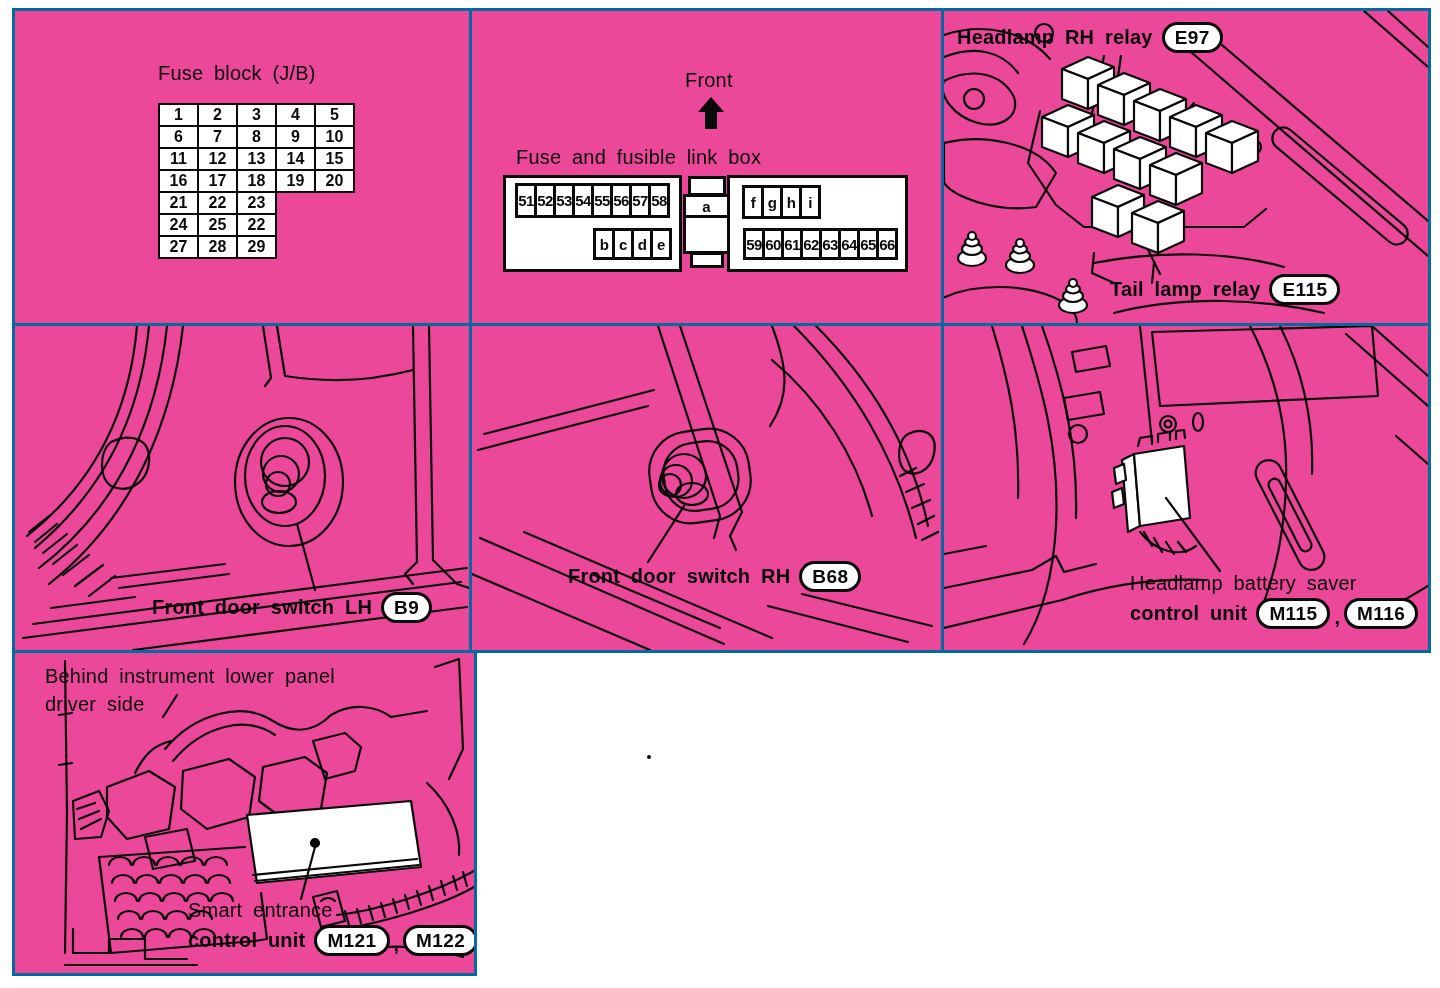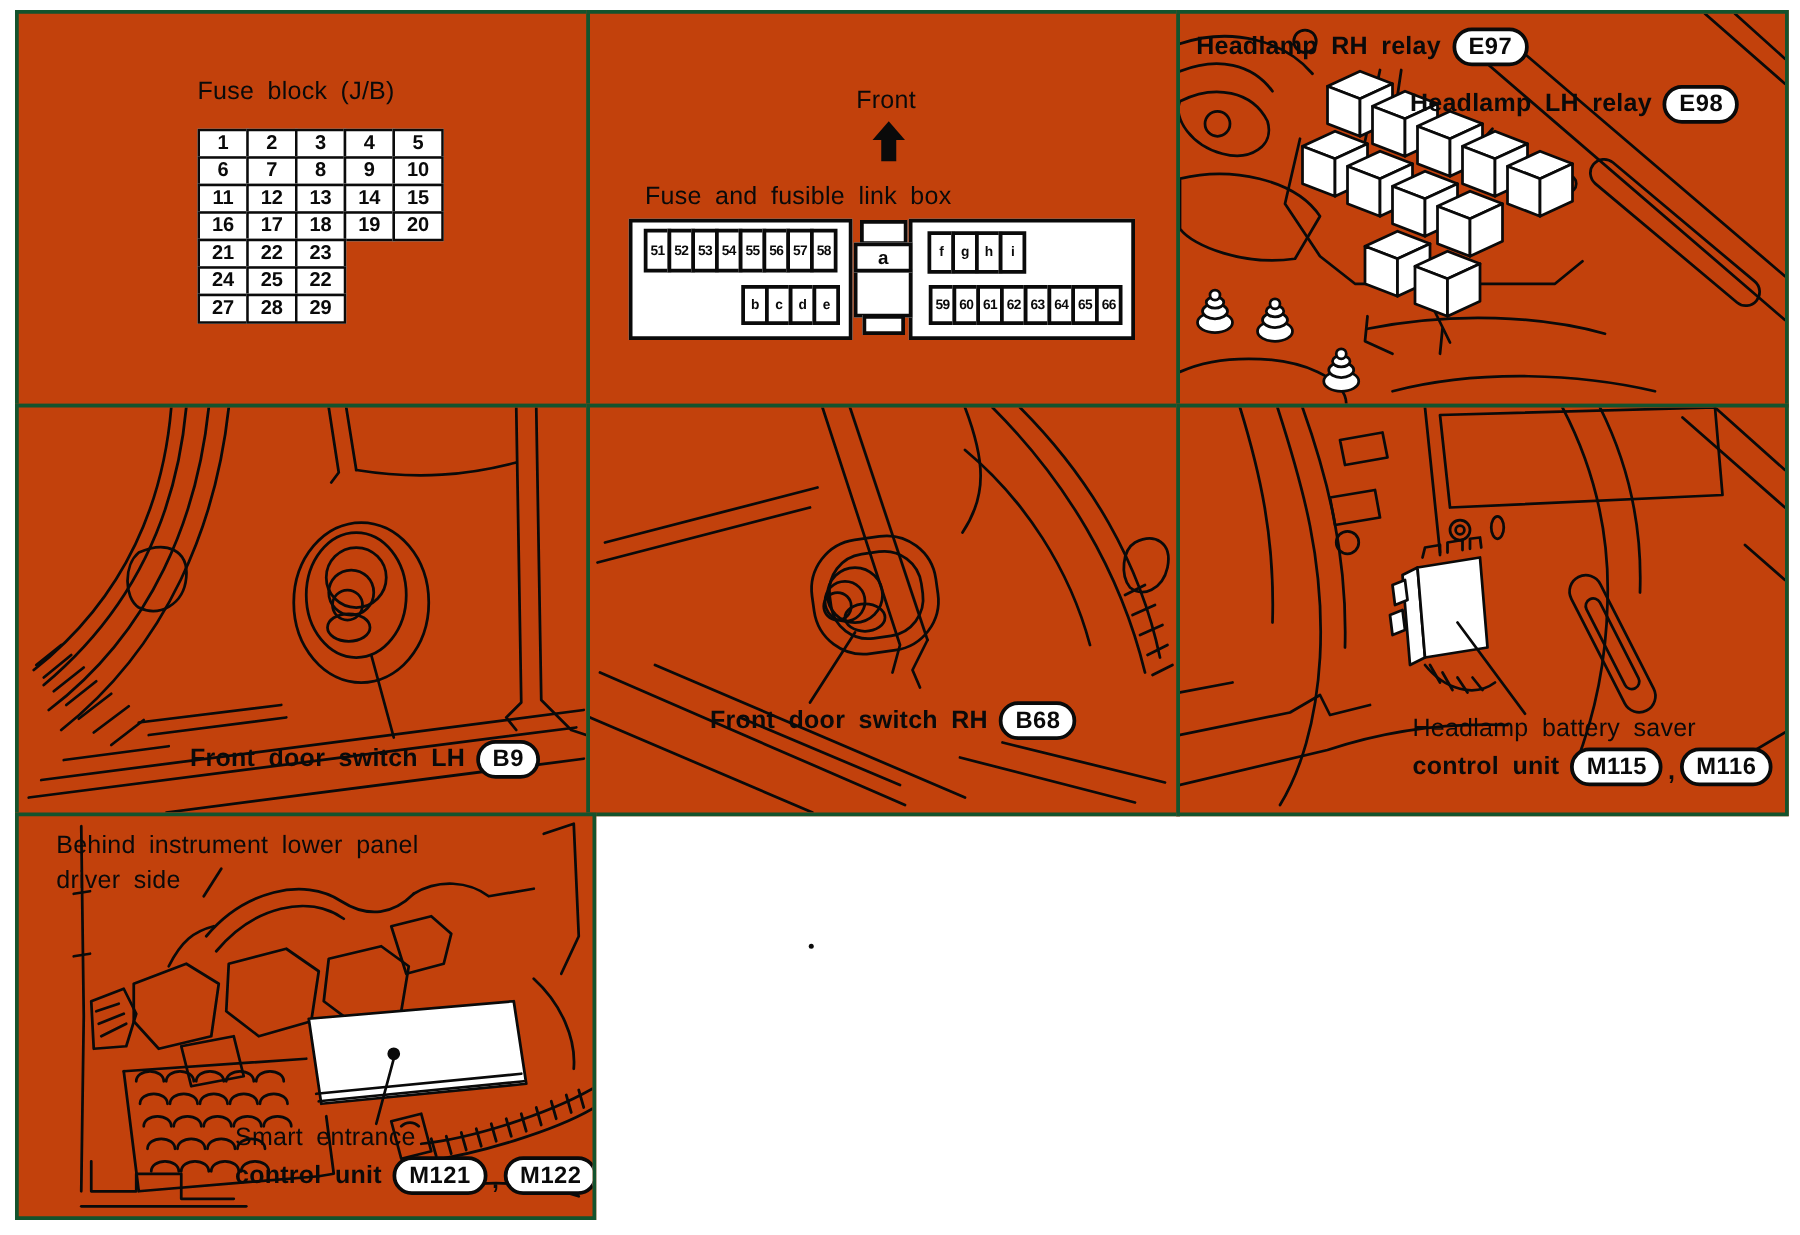--- a/index.html
+++ b/index.html
@@ -1,18 +1,18 @@
 <!DOCTYPE html>
 <html><head>
 <meta charset="utf-8">
 <style>
   html,body{margin:0;padding:0;background:#fff;}
   body{font-family:"Liberation Sans",sans-serif;color:#0a0a0a;}
   #page{position:relative;width:1440px;height:988px;background:#fff;overflow:hidden;}
-  .panel{position:absolute;background:#c2410c;border:3px solid #14532d;box-sizing:border-box;overflow:hidden;}
+  .panel{position:absolute;background:#ec4899;border:3px solid #0369a1;box-sizing:border-box;overflow:hidden;}
   .panel svg{position:absolute;left:0;top:0;}
   .lbl{position:absolute;font-weight:400;font-size:20px;line-height:1.15;word-spacing:5px;letter-spacing:.2px;white-space:nowrap;}
   .row{position:absolute;display:flex;align-items:center;gap:9px;white-space:nowrap;}
   .row .t{font-weight:700;font-size:20px;word-spacing:5px;letter-spacing:.2px;}
   .badge{display:inline-flex;align-items:center;justify-content:center;height:31px;min-width:46px;padding:0 10px;
          border:3.5px solid #0a0a0a;border-radius:18px;font-weight:700;font-size:19px;letter-spacing:.4px;
          box-sizing:border-box;background:#fff;flex:none;}
   .comma{font-weight:700;font-size:20px;align-self:flex-end;margin:0 -5px;}
   
   .fb{position:absolute;}
@@ -20,21 +20,21 @@
   .fb-row + .fb-row{margin-top:-2px;}
   .fb-cell{width:41px;height:24px;border:2px solid #0a0a0a;box-sizing:border-box;background:#fff;
            display:flex;align-items:center;justify-content:center;font-weight:700;font-size:16px;flex:none;}
   .fb-cell + .fb-cell{margin-left:-2px;}
   
   .lk-box{position:absolute;border:3px solid #0a0a0a;box-sizing:border-box;background:#fff;}
   .lk-piece{position:absolute;border:3px solid #0a0a0a;box-sizing:border-box;background:#fff;}
   .lk-a{display:flex;align-items:center;justify-content:center;font-weight:700;font-size:15px;}
   .cells{position:absolute;display:flex;}
   .lk-cell{width:22px;height:100%;border:3px solid #0a0a0a;box-sizing:border-box;background:#fff;flex:none;
-           display:flex;align-items:center;justify-content:center;font-weight:700;font-size:11px;letter-spacing:-.5px;}
+           display:flex;align-items:center;justify-content:center;font-weight:700;font-size:15px;letter-spacing:-.5px;}
   .lk-cell + .lk-cell{margin-left:-3px;}
   
   .front-arrow{position:absolute;width:26px;}
   .front-arrow .tri{width:0;height:0;border-left:13px solid transparent;border-right:13px solid transparent;border-bottom:15px solid #0a0a0a;}
   .front-arrow .stem{width:12px;height:17px;background:#0a0a0a;margin:0 auto;}
   .dot{position:absolute;width:4px;height:4px;border-radius:50%;background:#0a0a0a;}
 </style>
 </head>
 <body>
 
@@ -238,23 +238,23 @@
             <ellipse cx="0" cy="-1" rx="10" ry="6"></ellipse>
             <ellipse cx="0" cy="-8" rx="7" ry="4.5"></ellipse>
             <circle cx="0" cy="-14" r="4"></circle>
           </g>
       </g>
     </svg>
     <div class="row" style="left:13px;top:11px">
       <span class="t">Headlamp RH relay</span>
       <span class="badge">E97</span>
     </div>
-    <div class="row" style="left:184px;top:57px">
-      <span class="t">Headlamp LH relay</span>
-      <span class="badge">E98</span>
+    <div class="row" style="left:166px;top:263px">
+      <span class="t">Tail lamp relay</span>
+      <span class="badge">E115</span>
     </div>
   </div>
 
   <div class="panel" style="left:12px;top:323px;width:460px;height:408px">
     <svg width="454" height="324" viewBox="0 0 454 324" fill="none" stroke="#0a0a0a" stroke-width="2.2" stroke-linecap="round" stroke-linejoin="round">
       <path d="M 168,0 C 158,92 120,190 34,258"></path>
       <path d="M 152,0 C 143,86 108,178 24,242"></path>
       <path d="M 134,0 C 127,76 99,156 20,222"></path>
       <path d="M 122,0 C 116,72 88,150 12,210"></path>
       <line x1="14" y1="206" x2="34" y2="190"></line>

